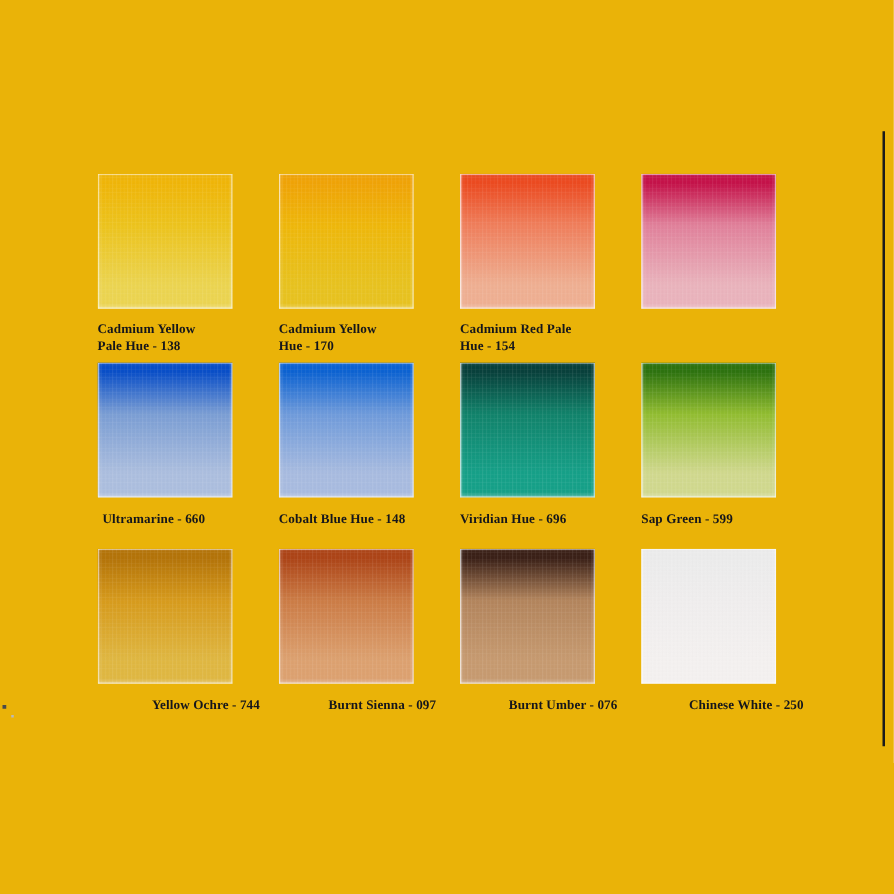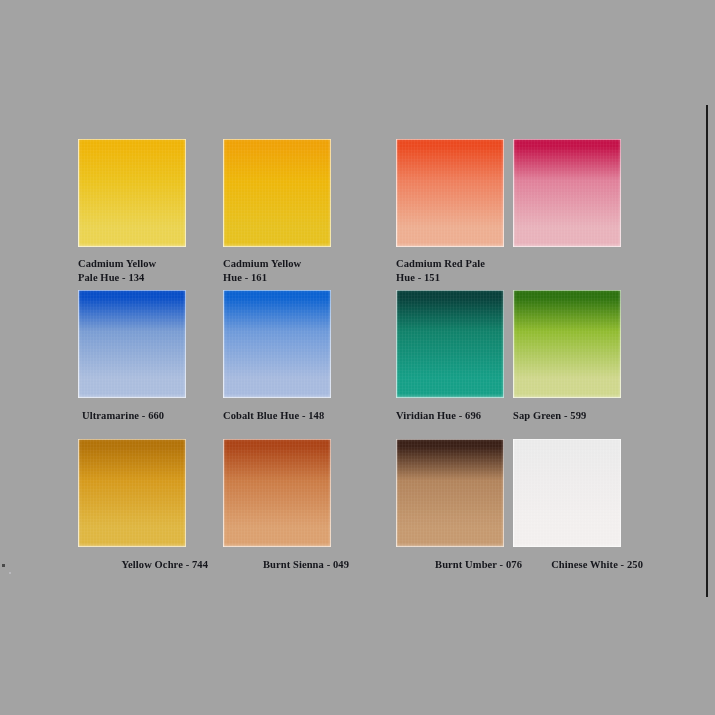--- a/index.html
+++ b/index.html
@@ -14,21 +14,21 @@
     overflow: hidden;
     font-family: "Liberation Serif", "DejaVu Serif", serif;
   }
 
   #chart-canvas {
     position: absolute;
     left: 0;
     top: 0;
     width: 715px;
     height: 715px;
-    background: #a3a3a3;
+    background: #eab308;
   }
 
   
   .right-rule {
     position: absolute;
     top: 105px;
     left: 706px;
     width: 2px;
     height: 492px;
     background: #1b1b1b;
@@ -117,21 +117,21 @@
     font-weight: 700;
     color: #15161c;
     letter-spacing: 0.1px;
     width: 126px;
   }
   .swatch-label .line2 { display: block; }
 
   
   .col-0 { left: 0px; }
   .col-1 { left: 145px; }
-  .col-2 { left: 290px; margin-left: 28px; }
+  .col-2 { left: 290px; }
   .col-3 { left: 435px; }
 
   
   .row-2 .swatch-label,
   .row-3 .swatch-label { margin-top: 11px; }
   .row-2 .col-0 .swatch-label { padding-left: 4px; font-family: Liberation Serif, serif; }
   .row-3 .col-0 .swatch-label { padding-left: 4px; }
   .row-3 .col-3 .swatch-label { padding-left: 4px; }
 </style>
 </head>
@@ -144,45 +144,45 @@
     <div class="swatch-row row-1">
 
       <div class="swatch-cell col-0">
         <div class="swatch-chip">
           <div class="paint" style="background: linear-gradient(rgb(240, 182, 10) 0%, rgb(240, 182, 10) 7%, rgb(237, 196, 30) 38%, rgb(236, 213, 82) 82%, rgb(236, 213, 82) 100%);"></div>
           <div class="grain"></div>
           <div class="edge-light"></div>
         </div>
         <div class="swatch-label">
           <span>Cadmium Yellow</span>
-          <span class="line2">Pale Hue - 134</span>
+          <span class="line2">Pale Hue - 138</span>
         </div>
       </div>
 
       <div class="swatch-cell col-1">
         <div class="swatch-chip">
           <div class="paint" style="background: linear-gradient(rgb(240, 164, 8) 0%, rgb(240, 164, 8) 7%, rgb(239, 184, 12) 38%, rgb(232, 195, 33) 82%, rgb(232, 195, 33) 100%);"></div>
           <div class="grain"></div>
           <div class="edge-light"></div>
         </div>
         <div class="swatch-label">
           <span>Cadmium Yellow</span>
-          <span class="line2">Hue - 161</span>
+          <span class="line2">Hue - 170</span>
         </div>
       </div>
 
       <div class="swatch-cell col-2">
         <div class="swatch-chip">
           <div class="paint" style="background: linear-gradient(rgb(236, 75, 33) 0%, rgb(236, 75, 33) 7%, rgb(240, 127, 92) 38%, rgb(239, 176, 147) 82%, rgb(239, 176, 147) 100%);"></div>
           <div class="grain"></div>
           <div class="edge-light"></div>
         </div>
         <div class="swatch-label">
           <span>Cadmium Red Pale</span>
-          <span class="line2">Hue  - 151</span>
+          <span class="line2">Hue  - 154</span>
         </div>
       </div>
 
       <div class="swatch-cell col-3">
         <div class="swatch-chip">
           <div class="paint" style="background: linear-gradient(rgb(197, 19, 74) 0%, rgb(197, 19, 74) 7%, rgb(225, 129, 155) 38%, rgb(234, 180, 189) 82%, rgb(234, 180, 189) 100%);"></div>
           <div class="grain"></div>
           <div class="edge-light"></div>
         </div>
       </div>
@@ -250,21 +250,21 @@
         </div>
       </div>
 
       <div class="swatch-cell col-1">
         <div class="swatch-chip">
           <div class="paint" style="background: linear-gradient(rgb(173, 69, 24) 0%, rgb(173, 69, 24) 7%, rgb(204, 124, 70) 38%, rgb(221, 162, 113) 82%, rgb(221, 162, 113) 100%);"></div>
           <div class="grain"></div>
           <div class="edge-light"></div>
         </div>
         <div class="swatch-label">
-          <span>Burnt Sienna - 049</span>
+          <span>Burnt Sienna - 097</span>
         </div>
       </div>
 
       <div class="swatch-cell col-2">
         <div class="swatch-chip">
           <div class="paint" style="background: linear-gradient(rgb(59, 33, 24) 0%, rgb(59, 33, 24) 7%, rgb(179, 133, 93) 38%, rgb(199, 155, 113) 82%, rgb(199, 155, 113) 100%);"></div>
           <div class="grain"></div>
           <div class="edge-light"></div>
         </div>
         <div class="swatch-label">

